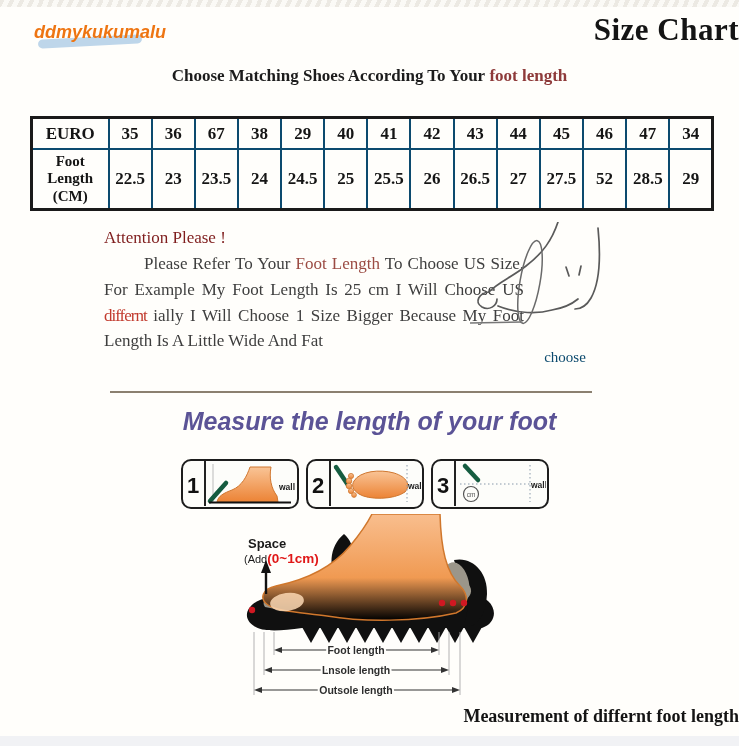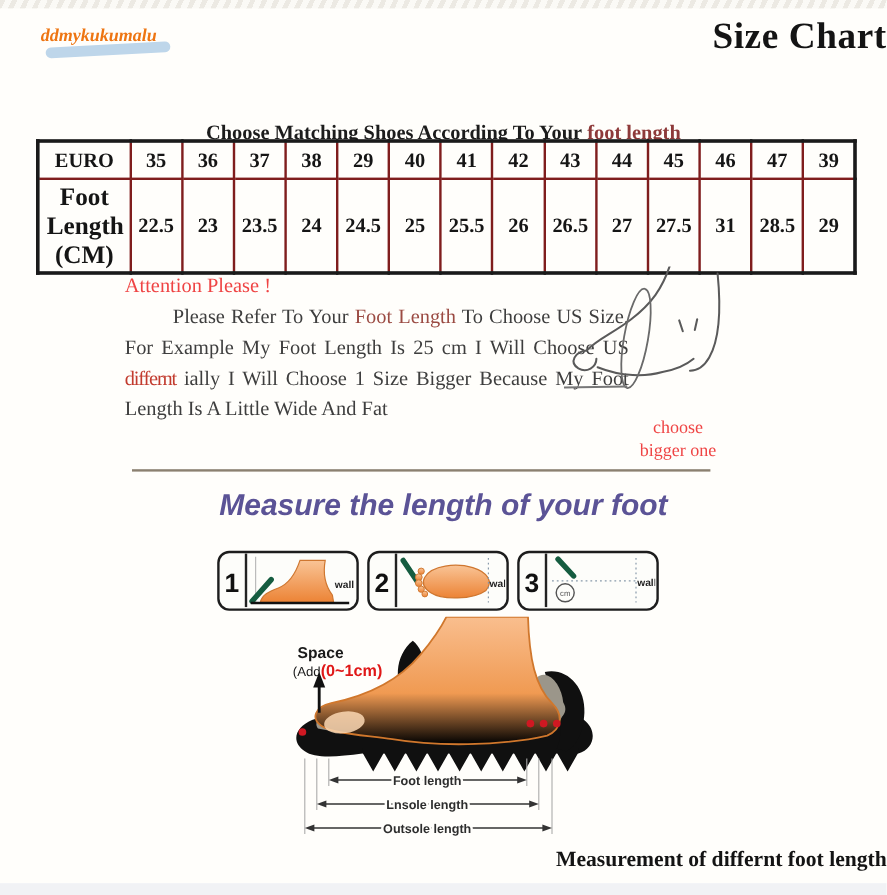--- a/index.html
+++ b/index.html
@@ -4,46 +4,46 @@
 <style>
   html,body{margin:0;padding:0;background:#fff;}
   .canvas{position:relative;width:739px;height:746px;background:#fffefb;overflow:hidden;
           font-family:"Liberation Serif",serif;color:#151515;}
   .top-edge{position:absolute;top:0;left:0;width:739px;height:7px;opacity:.85;
             background:repeating-linear-gradient(115deg,#e9e6df 0 4px,#faf9f5 4px 9px);}
   
   .wm-wrap{position:absolute;left:34px;top:22px;width:120px;height:26px;}
   .wm-swoosh{position:absolute;left:4px;top:15px;width:104px;height:9px;background:#bed6ea;
              border-radius:6px;transform:rotate(-3deg);}
-  .wm-text{position:absolute;left:0;top:0;font-family:Liberation Serif, serif;
-           font-style:italic;font-weight:bold;font-size:15px;color:#ee7512;letter-spacing:0;}
+  .wm-text{position:absolute;left:0;top:0;font-family:Liberation Sans, sans-serif;
+           font-style:italic;font-weight:bold;font-size:18px;color:#ee7512;letter-spacing:0;}
   .title{position:absolute;left:0;right:0;top:12px;margin:0;text-align:right;
          font-size:31px;font-weight:bold;letter-spacing:.5px;color:#141414;}
   .subtitle{position:absolute;left:0;right:0;top:66px;text-align:center;
-            font-size:17px;font-weight:bold;color:#1c1c1c;margin-top:35px;}
+            font-size:17px;font-weight:bold;color:#1c1c1c;}
   .subtitle .hl{color:#8e3a3a;}
   
   .size-table{position:absolute;left:30px;top:116px;width:684px;border-collapse:collapse;
               table-layout:fixed;border:3px solid #1a1a1a;}
-  .size-table td{border:2px solid #7f1d1d;text-align:center;vertical-align:middle;
+  .size-table td{border:2px solid #0c4a6e;text-align:center;vertical-align:middle;
                  font-weight:bold;font-size:17px;padding:0 1px;background:#fffefb;}
   .size-table col.c0{width:77px;}
   .size-table tr.r1 td{height:29px;}
   .size-table tr.r2 td{height:54px;}
-  .size-table td.lab2{font-size:21px;line-height:1.15;padding:2px 6px;}
+  .size-table td.lab2{font-size:15px;line-height:1.15;padding:2px 6px;}
   
   .attention{position:absolute;left:104px;top:228px;width:420px;}
-  .attn-head{color:#ef4444;font-size:17px;margin:0 0 3px 0;}
+  .attn-head{color:#7f1d1d;font-size:17px;margin:0 0 3px 0;}
   .attn-body{margin:0;font-size:17px;line-height:1.52;text-align:justify;color:#3e3e3e;
              text-indent:40px;}
   .attn-body .darkred{color:#9b4b43;}
   .attn-body .xred{color:#c23b2e;letter-spacing:-1px;}
   .foot-sketch{position:absolute;left:470px;top:222px;}
   .choose-note{position:absolute;left:503px;top:348px;width:124px;text-align:center;
-               font-size:15px;color:#ef4444;line-height:1.25;}
+               font-size:15px;color:#0c4a6e;line-height:1.25;}
   .divider{position:absolute;left:110px;top:391px;width:482px;height:2px;background:#8b8070;}
   .measure-heading{position:absolute;left:0;right:0;top:407px;text-align:center;
                    font-family:"Liberation Sans",sans-serif;font-weight:bold;font-style:italic;
                    font-size:25px;color:#5b5396;}
   .steps-row{position:absolute;left:181px;top:459px;display:flex;gap:7px;}
   .step-panel{width:118px;height:50px;border:2.5px solid #1d1d1d;border-radius:10px;
               background:#fdfdfa;box-sizing:border-box;overflow:hidden;}
   .shoe-diagram{position:absolute;left:232px;top:514px;}
   .caption{position:absolute;left:0;right:0;top:706px;text-align:right;font-weight:bold;
            font-size:18px;color:#141414;}
@@ -81,47 +81,47 @@
         <col>
         <col>
         <col>
         <col>
       </colgroup>
     <tbody>
         <tr class="r1">
       <td>EURO</td>
       <td>35</td>
       <td>36</td>
-      <td>37</td>
+      <td>67</td>
       <td>38</td>
       <td>29</td>
       <td>40</td>
       <td>41</td>
       <td>42</td>
       <td>43</td>
       <td>44</td>
       <td>45</td>
       <td>46</td>
       <td>47</td>
-      <td>39</td>
+      <td>34</td>
     </tr>
     <tr class="r2">
       <td class="lab2">Foot Length (CM)</td>
       <td>22.5</td>
       <td>23</td>
       <td>23.5</td>
       <td>24</td>
       <td>24.5</td>
       <td>25</td>
       <td>25.5</td>
       <td>26</td>
       <td>26.5</td>
       <td>27</td>
       <td>27.5</td>
-      <td>31</td>
+      <td>52</td>
       <td>28.5</td>
       <td>29</td>
     </tr>
   </tbody>
     </table>
 
   <div class="attention">
     <p class="attn-head">Attention Please !</p>
     <p class="attn-body"><span>Please Refer To Your </span><span class="darkred">Foot Length</span><span> To Choose US Size. For Example My Foot Length Is 25 cm I Will Choose US </span><span class="xred">differnt</span><span> ially I Will Choose 1 Size Bigger Because My Foot Length Is A Little Wide And Fat</span></p>
   </div>
@@ -132,21 +132,20 @@
     <path d="M28,84 C48,92 68,92 82,88 C94,86 102,82 108,77"></path>
     <path d="M128,6 C131,36 130,60 121,76 C117,83 111,87 105,87"></path>
     <path d="M96,45 l3,9"></path>
     <path d="M111,44 l-2,9"></path>
     <ellipse cx="60" cy="60" rx="10" ry="42" transform="rotate(10 60 60)" stroke="#6a6a6a" stroke-width="1.5"></ellipse>
     <path d="M0,101 L52,100" stroke="#777"></path>
   </svg>
 
   <div class="choose-note">
     <div>choose</div>
-    <div>bigger one</div>
   </div>
 
   <div class="divider"></div>
 
   <div class="measure-heading">Measure the length of your foot</div>
 
   <div class="steps-row">
     <div class="step-panel">
       <svg width="113" height="45" viewBox="0 0 113 45">
         <defs>

